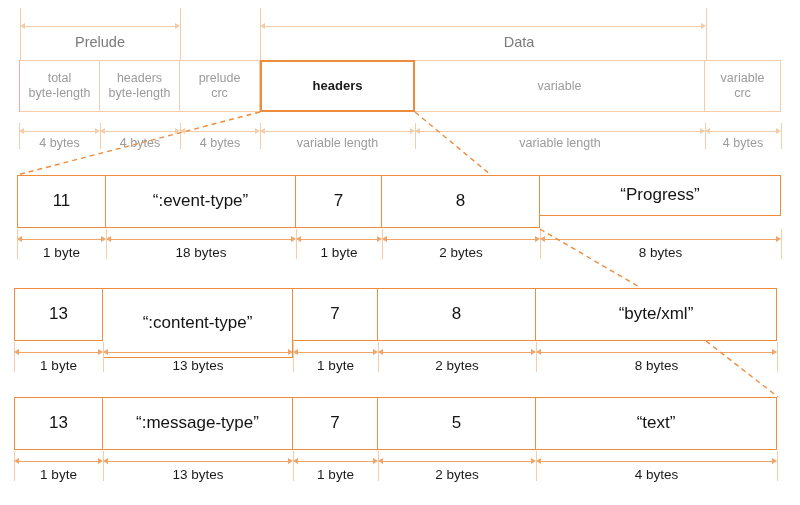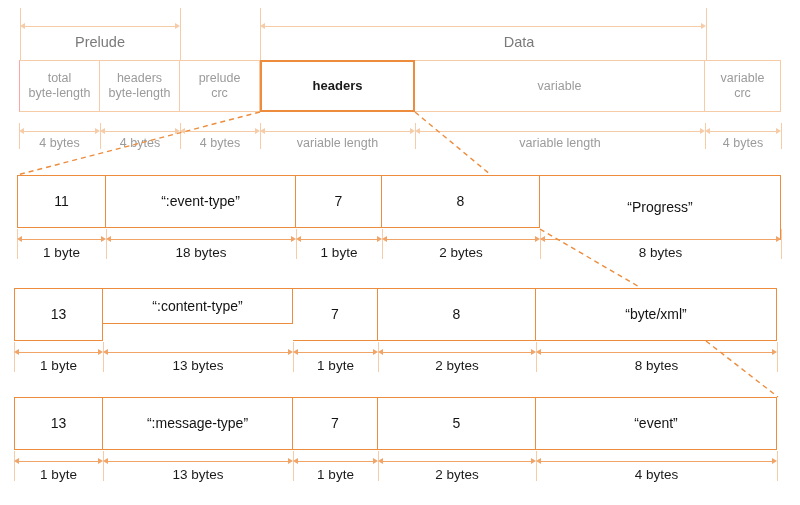--- a/index.html
+++ b/index.html
@@ -31,21 +31,21 @@
   .arrow.rt{border-top:3.5px solid transparent;border-bottom:3.5px solid transparent;
             border-left:5px solid #F6CBA8;}
   .arrow.lt.dark{border-right-color:#F0A468;}
   .arrow.rt.dark{border-left-color:#F0A468;}
 
   .dim-label{position:absolute;color:#9b9b9b;font-size:12.5px;text-align:center;}
   .dim-label.dk{color:#1a1a1a;font-size:13.5px;}
 
   
   .det-cell{border:1.6px solid #ED8C3C;border-left:none;background:#fff;
-            color:#141414;font-size:14px;}
+            color:#141414;font-size:17px;}
   .det-cell.first{border-left:1.6px solid #ED8C3C;}
 
   svg.conn{position:absolute;left:0;top:0;width:800px;height:505px;
            pointer-events:none;overflow:visible;}
 </style>
 </head>
 <body>
 
 <div id="stage">
 
@@ -133,21 +133,21 @@
       <div class="arrow lt" style="left: 705px; top: 128px;"></div>
       <div class="arrow rt" style="left: 776px; top: 128px;"></div>
       <div class="dim-label" style="left: 705px; top: 136px; width: 76px;">4 bytes</div>
     </div>
 
   <div id="rows">
       <div class="cell det-cell first" style="left: 17px; top: 175px; width: 89px; height: 53px;">11</div>
       <div class="cell det-cell" style="left: 106px; top: 175px; width: 190px; height: 53px;">“:event-type”</div>
       <div class="cell det-cell" style="left: 296px; top: 175px; width: 86px; height: 53px;">7</div>
       <div class="cell det-cell" style="left: 382px; top: 175px; width: 158px; height: 53px;">8</div>
-      <div class="cell det-cell" style="left: 540px; top: 175px; width: 241px; height: 65px;">“Progress”</div>
+      <div class="cell det-cell" style="left: 540px; top: 175px; width: 241px; height: 41px;">“Progress”</div>
       <div class="tick" style="left: 17px; top: 229px; height: 30px;"></div>
       <div class="rail dark" style="left: 22px; top: 239px; width: 79px;"></div>
       <div class="arrow lt dark" style="left: 17px; top: 236px;"></div>
       <div class="arrow rt dark" style="left: 101px; top: 236px;"></div>
       <div class="dim-label dk" style="left: 17px; top: 245px; width: 89px;">1 byte</div>
       <div class="tick" style="left: 106px; top: 229px; height: 30px;"></div>
       <div class="rail dark" style="left: 111px; top: 239px; width: 180px;"></div>
       <div class="arrow lt dark" style="left: 106px; top: 236px;"></div>
       <div class="arrow rt dark" style="left: 291px; top: 236px;"></div>
       <div class="dim-label dk" style="left: 106px; top: 245px; width: 190px;">18 bytes</div>
@@ -161,21 +161,21 @@
       <div class="arrow lt dark" style="left: 382px; top: 236px;"></div>
       <div class="arrow rt dark" style="left: 535px; top: 236px;"></div>
       <div class="dim-label dk" style="left: 382px; top: 245px; width: 158px;">2 bytes</div>
       <div class="tick" style="left: 540px; top: 229px; height: 30px;"></div>
       <div class="tick" style="left: 781px; top: 229px; height: 30px;"></div>
       <div class="rail dark" style="left: 545px; top: 239px; width: 231px;"></div>
       <div class="arrow lt dark" style="left: 540px; top: 236px;"></div>
       <div class="arrow rt dark" style="left: 776px; top: 236px;"></div>
       <div class="dim-label dk" style="left: 540px; top: 245px; width: 241px;">8 bytes</div>
       <div class="cell det-cell first" style="left: 14px; top: 288px; width: 89px; height: 53px;">13</div>
-      <div class="cell det-cell" style="left: 103px; top: 288px; width: 190px; height: 36px;">“:content-type”</div>
+      <div class="cell det-cell" style="left: 103px; top: 288px; width: 190px; height: 70px;">“:content-type”</div>
       <div class="cell det-cell" style="left: 293px; top: 288px; width: 85px; height: 53px;">7</div>
       <div class="cell det-cell" style="left: 378px; top: 288px; width: 158px; height: 53px;">8</div>
       <div class="cell det-cell" style="left: 536px; top: 288px; width: 241px; height: 53px;">“byte/xml”</div>
       <div class="tick" style="left: 14px; top: 342px; height: 30px;"></div>
       <div class="rail dark" style="left: 19px; top: 352px; width: 79px;"></div>
       <div class="arrow lt dark" style="left: 14px; top: 349px;"></div>
       <div class="arrow rt dark" style="left: 98px; top: 349px;"></div>
       <div class="dim-label dk" style="left: 14px; top: 358px; width: 89px;">1 byte</div>
       <div class="tick" style="left: 103px; top: 342px; height: 30px;"></div>
       <div class="rail dark" style="left: 108px; top: 352px; width: 180px;"></div>
@@ -195,21 +195,21 @@
       <div class="tick" style="left: 536px; top: 342px; height: 30px;"></div>
       <div class="tick" style="left: 777px; top: 342px; height: 30px;"></div>
       <div class="rail dark" style="left: 541px; top: 352px; width: 231px;"></div>
       <div class="arrow lt dark" style="left: 536px; top: 349px;"></div>
       <div class="arrow rt dark" style="left: 772px; top: 349px;"></div>
       <div class="dim-label dk" style="left: 536px; top: 358px; width: 241px;">8 bytes</div>
       <div class="cell det-cell first" style="left: 14px; top: 397px; width: 89px; height: 53px;">13</div>
       <div class="cell det-cell" style="left: 103px; top: 397px; width: 190px; height: 53px;">“:message-type”</div>
       <div class="cell det-cell" style="left: 293px; top: 397px; width: 85px; height: 53px;">7</div>
       <div class="cell det-cell" style="left: 378px; top: 397px; width: 158px; height: 53px;">5</div>
-      <div class="cell det-cell" style="left: 536px; top: 397px; width: 241px; height: 53px;">“event”</div>
+      <div class="cell det-cell" style="left: 536px; top: 397px; width: 241px; height: 53px;">“text”</div>
       <div class="tick" style="left: 14px; top: 451px; height: 30px;"></div>
       <div class="rail dark" style="left: 19px; top: 461px; width: 79px;"></div>
       <div class="arrow lt dark" style="left: 14px; top: 458px;"></div>
       <div class="arrow rt dark" style="left: 98px; top: 458px;"></div>
       <div class="dim-label dk" style="left: 14px; top: 467px; width: 89px;">1 byte</div>
       <div class="tick" style="left: 103px; top: 451px; height: 30px;"></div>
       <div class="rail dark" style="left: 108px; top: 461px; width: 180px;"></div>
       <div class="arrow lt dark" style="left: 103px; top: 458px;"></div>
       <div class="arrow rt dark" style="left: 288px; top: 458px;"></div>
       <div class="dim-label dk" style="left: 103px; top: 467px; width: 190px;">13 bytes</div>

